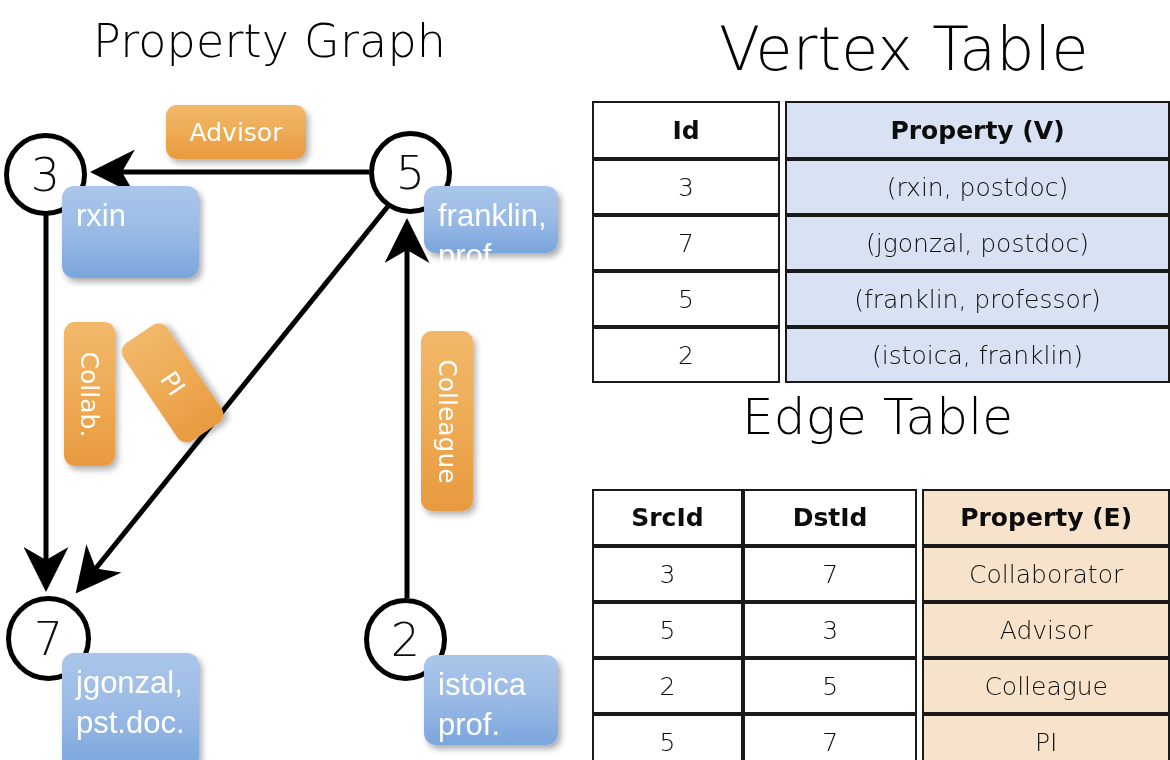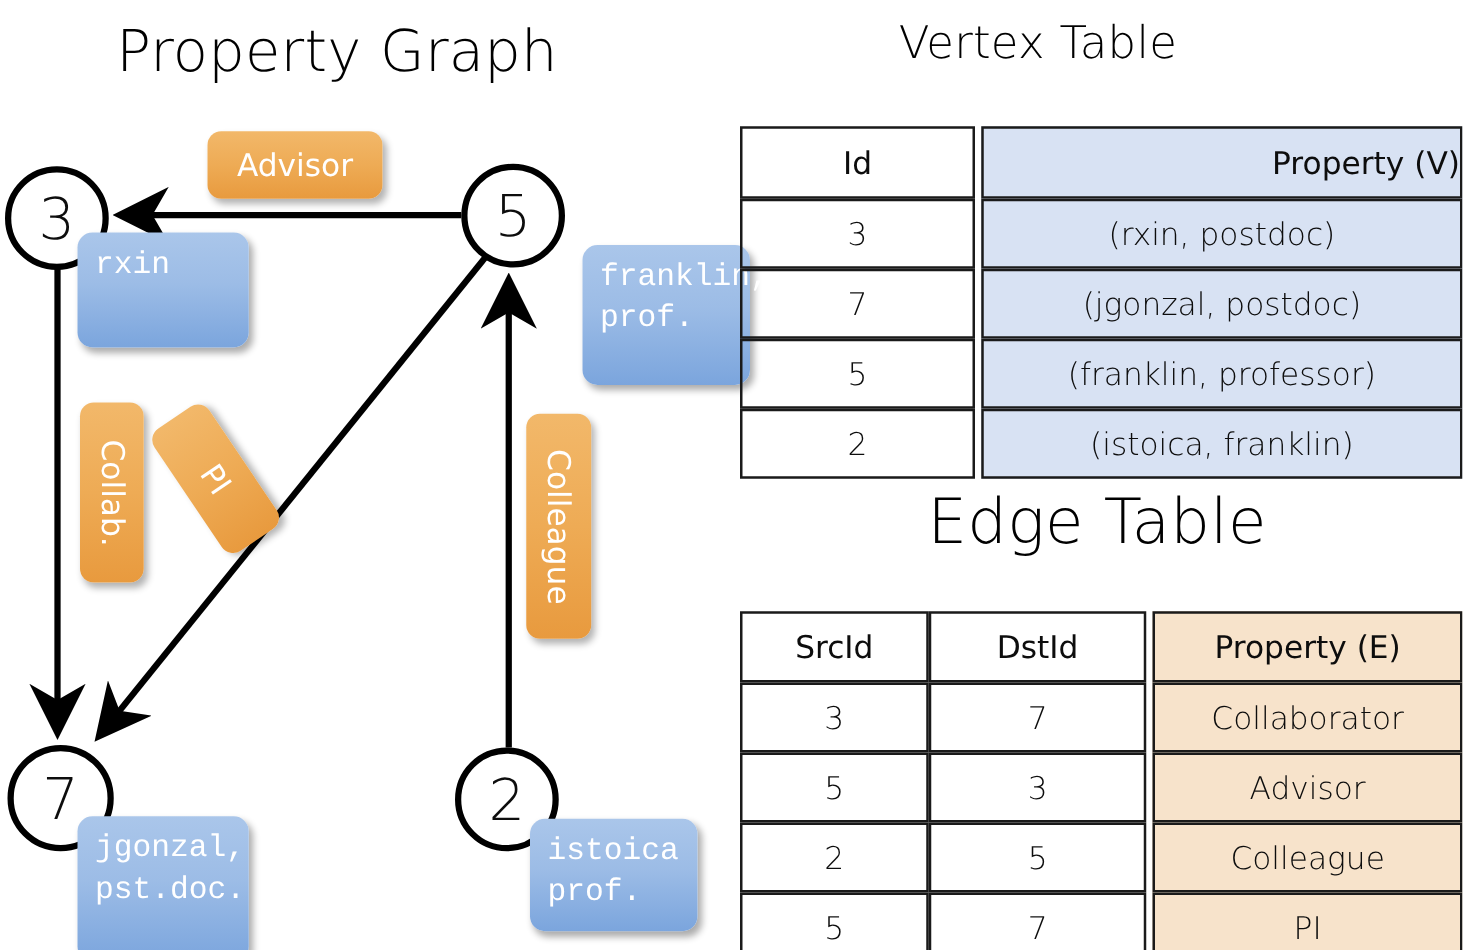--- a/index.html
+++ b/index.html
@@ -17,51 +17,51 @@
 
   .node{position:absolute;border:5px solid #000;border-radius:50%;
         background:#fff;box-sizing:border-box;
         display:flex;align-items:center;justify-content:center;
         font-size:46px;font-weight:300;color:#0d0d0d;
         font-family:"DejaVu Sans","Liberation Sans",sans-serif;}
 
   .vbox{position:absolute;box-sizing:border-box;border-radius:12px;
         background:linear-gradient(180deg,#aac6ea 0%,#9cbce6 45%,#7ba5dd 100%);
         box-shadow:3px 4px 6px rgba(0,0,0,.33);
-        color:#fff;font-size:25px;line-height:1.30;
+        color:#fff;font-size:31px;line-height:1.30;
         padding:10px 0 0 14px;
-        font-family:Liberation Mono, monospace;}
+        font-family:Liberation Sans, sans-serif;}
 
   .ebox{position:absolute;box-sizing:border-box;border-radius:11px;
         background:linear-gradient(180deg,#f2b86a 0%,#eeab55 50%,#e89a3e 100%);
         box-shadow:3px 4px 6px rgba(0,0,0,.30);
         color:#fff;font-size:25px;
         display:flex;align-items:center;justify-content:center;
         font-family:"DejaVu Sans","Liberation Sans",sans-serif;}
   .ebox span{display:block;white-space:nowrap;}
   .vert span{transform:rotate(90deg);}
 
   
   .tbl{position:absolute;border-collapse:separate;border-spacing:0;}
   .tbl td{border:2px solid #1a1a1a;text-align:center;
           font-size:25px;font-weight:300;color:#0d0d0d;
           font-family:"DejaVu Sans","Liberation Sans",sans-serif;
           padding:0;}
-  .tbl td.hd{font-weight:400;}
+  .tbl td.hd{font-weight:700;}
   .gap{border:none !important;width:5px;padding:0 !important;}
   .blue{background:#d8e2f3;}
   .peach{background:#f7e3cb;margin-top:45px;}
 </style>
 </head>
 <body>
 
 <div id="root">
 
   <div class="ttl" style="left:93px;top:14px;font-size:46px;">Property Graph</div>
-  <div class="ttl" style="left:719px;top:14px;font-size:36px;">Vertex Table</div>
+  <div class="ttl" style="left:719px;top:14px;font-size:60px;">Vertex Table</div>
   <div class="ttl" style="left:742px;top:388px;font-size:50px;">Edge Table</div>
 
   <div id="graph">
 
     <svg id="edges" viewBox="0 0 585 760">
       <defs>
         <marker id="ah" markerWidth="9" markerHeight="9" refX="7.6" refY="4.5" orient="auto" markerUnits="strokeWidth">
           <path d="M0,0 L9,4.5 L0,9 L2.6,4.5 z" fill="#000"></path>
         </marker>
       </defs>
@@ -76,21 +76,21 @@
     </svg>
 
     <div class="node" style="left:4px;top:133px;width:83px;height:83px;">3</div>
     <div class="node" style="left:369px;top:131px;width:83px;height:83px;">5</div>
     <div class="node" style="left:6px;top:596px;width:85px;height:85px;">7</div>
     <div class="node" style="left:364px;top:598px;width:83px;height:83px;">2</div>
 
     <div class="vbox" style="left:62px;top:186px;width:137px;height:92px;">
       <div>rxin</div>
     </div>
-    <div class="vbox" style="left:424px;top:196px;width:134px;height:112px;margin-left:42px;">
+    <div class="vbox" style="left:424px;top:186px;width:134px;height:67px;">
       <div>franklin,</div>
       <div>prof.</div>
     </div>
     <div class="vbox" style="left:62px;top:653px;width:137px;height:116px;">
       <div>jgonzal,</div>
       <div>pst.doc.</div>
     </div>
     <div class="vbox" style="left:424px;top:655px;width:134px;height:90px;">
       <div>istoica</div>
       <div>prof.</div>
@@ -111,21 +111,21 @@
     <div class="ebox vert" style="left:421px;top:331px;width:52px;height:180px;">
       <span>Colleague</span>
     </div>
   </div>
 
   <table class="tbl" style="left:592px;top:101px;">
     <tbody>
         <tr>
       <td class="hd" style="width:184px;height:54px;">Id</td>
       <td class="gap"></td>
-      <td class="hd blue" style="width:381px;height:54px;text-align:right;">Property (V)</td>
+      <td class="hd blue" style="width:381px;height:54px;">Property (V)</td>
     </tr>
     <tr>
       <td style="height:52px;">3</td>
       <td class="gap"></td>
       <td class="blue">(rxin, postdoc)</td>
     </tr>
     <tr>
       <td style="height:52px;">7</td>
       <td class="gap"></td>
       <td class="blue">(jgonzal, postdoc)</td>

